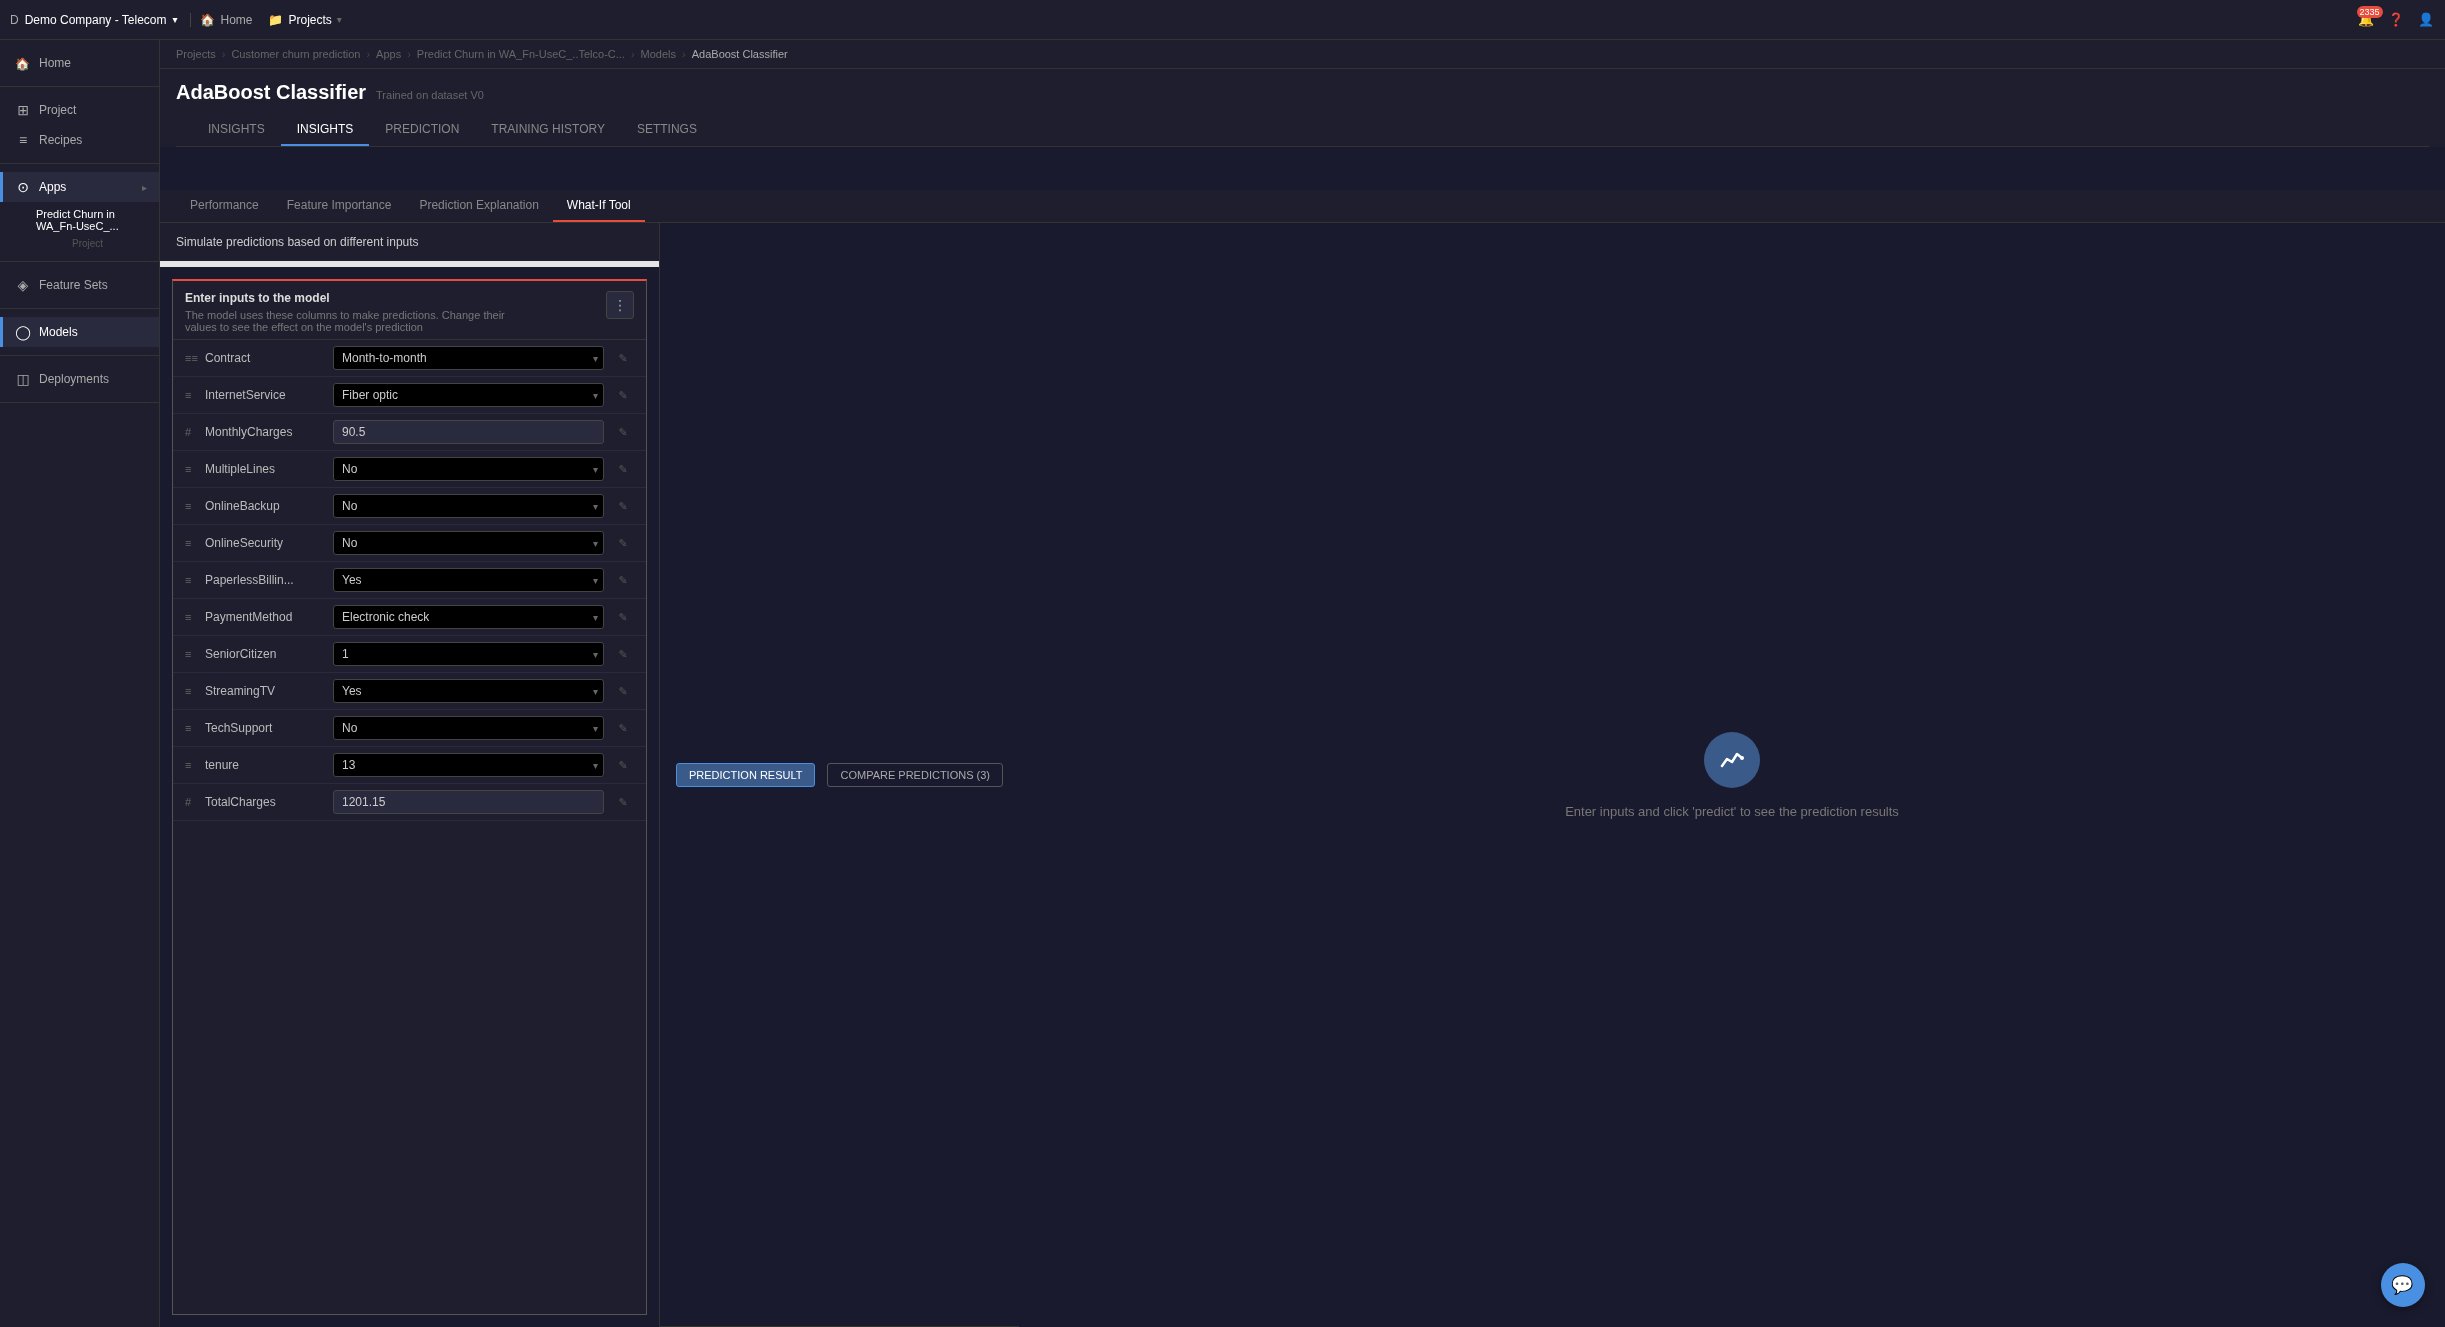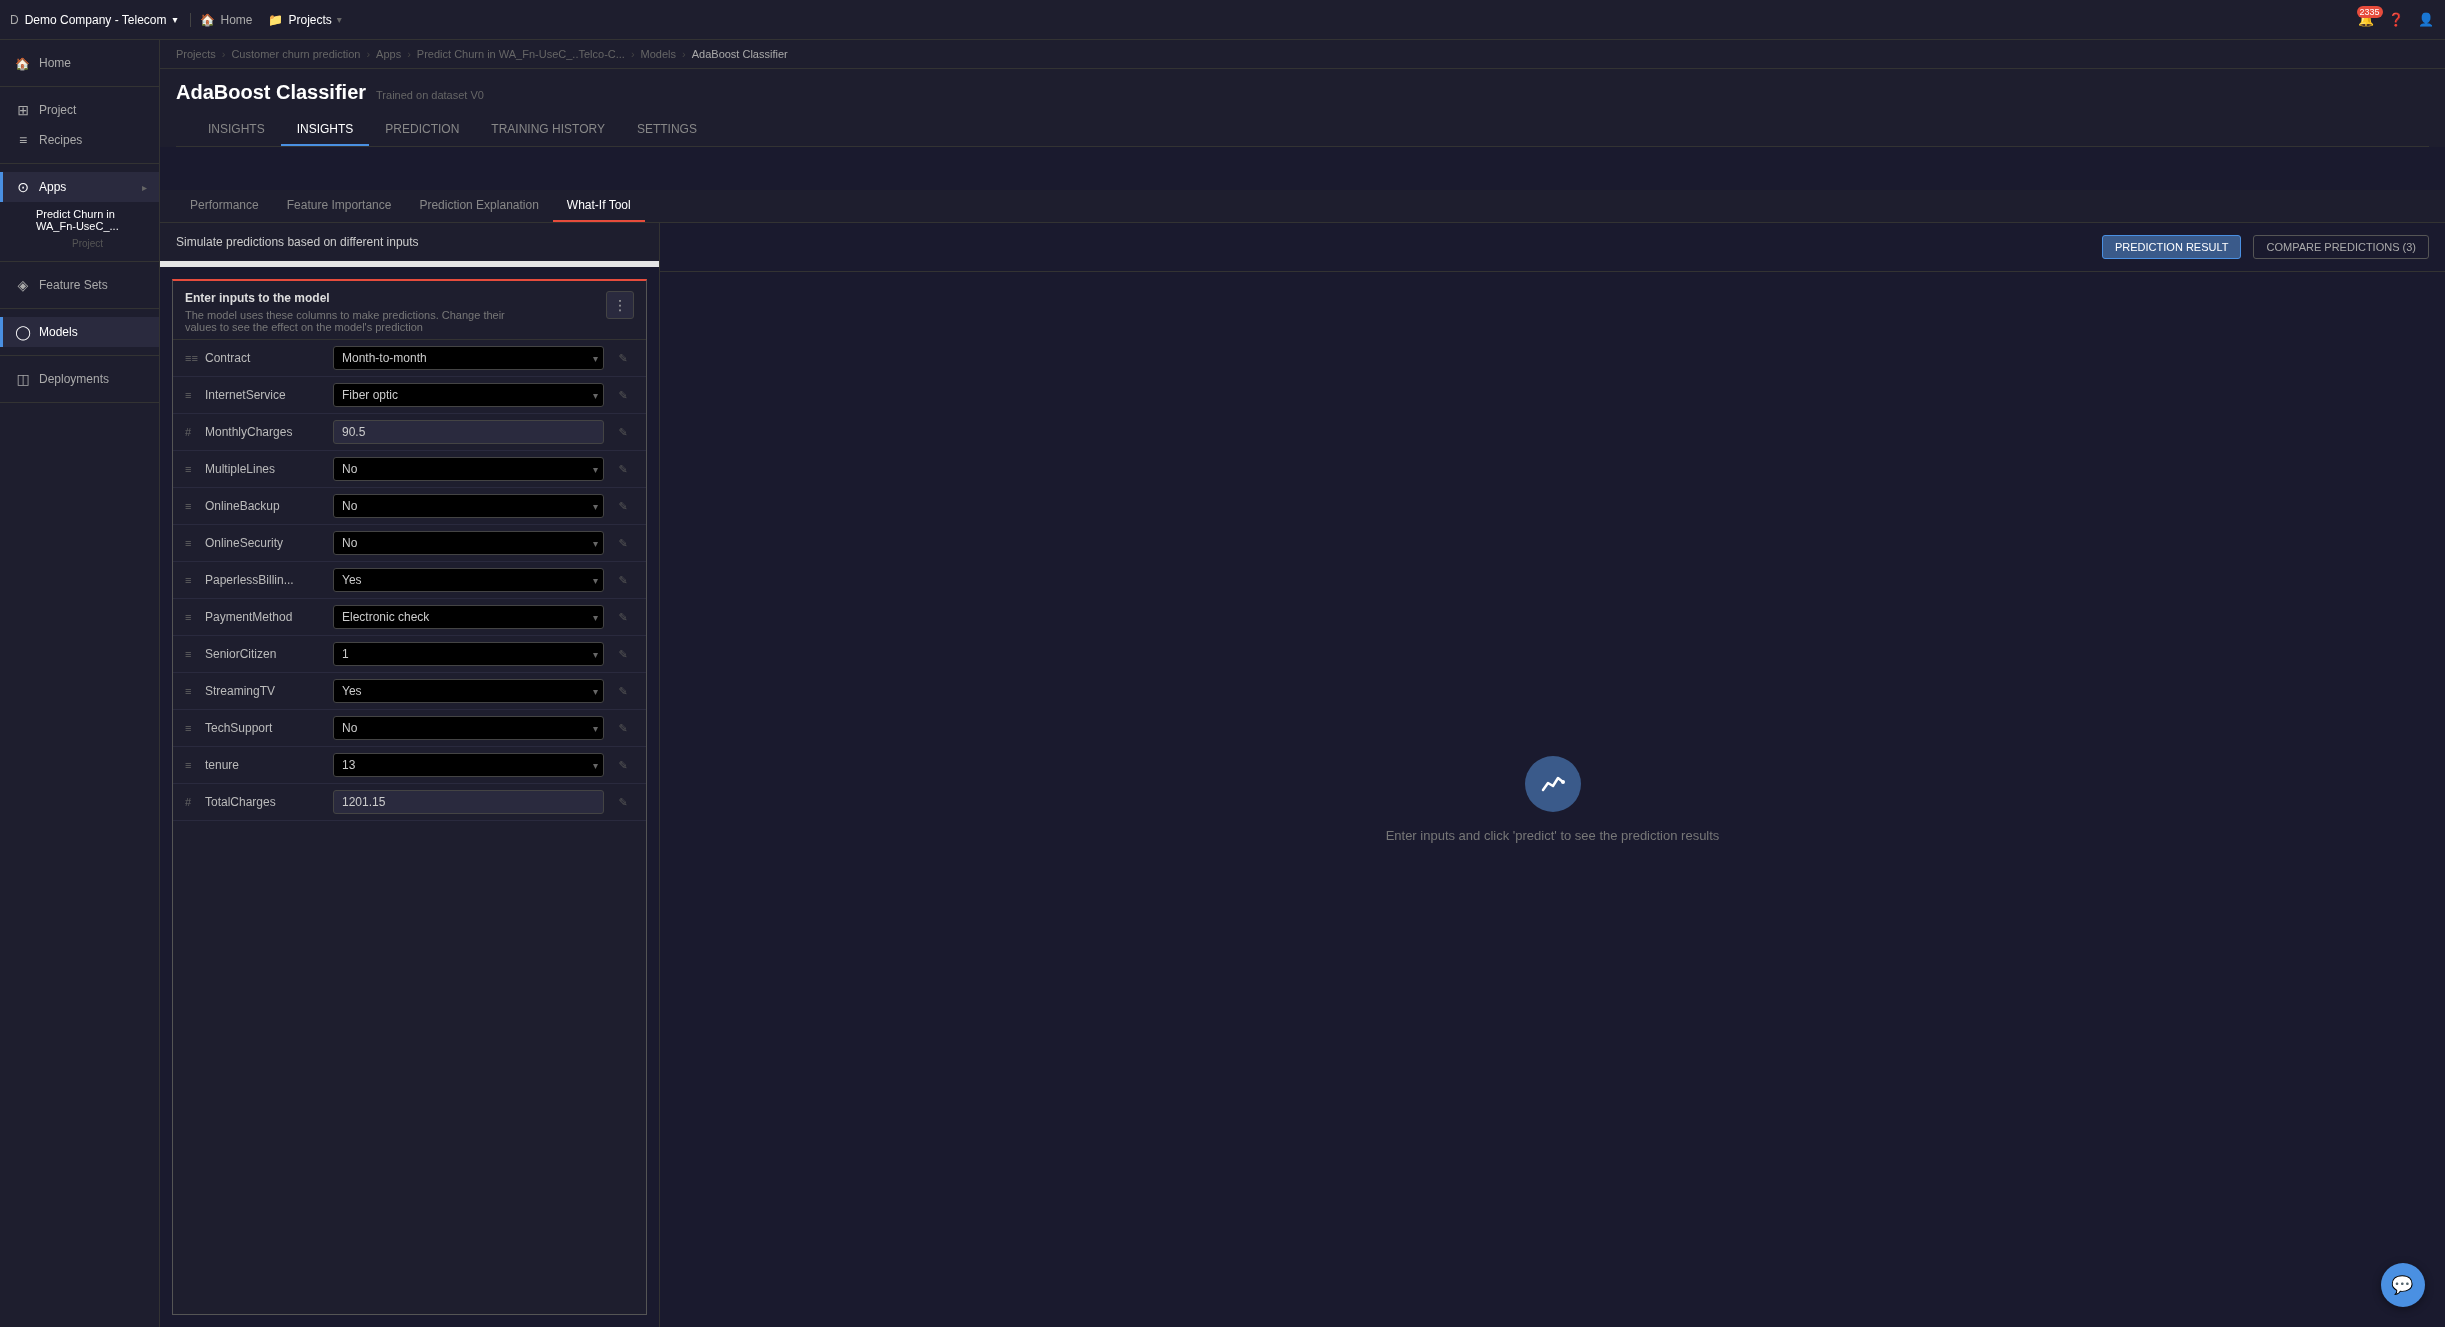--- a/index.html
+++ b/index.html
@@ -318,21 +318,21 @@
       color: #555;
       font-size: 11px;
       cursor: pointer;
       flex-shrink: 0;
     }
 
     
     .right-panel {
       flex: 1;
       display: flex;
-      flex-direction: column;
+      flex-direction: row;
       overflow: hidden;
       justify-content: flex-end;
     }
     .right-panel-header {
       display: flex;
       align-items: center;
       justify-content: flex-end;
       padding: 12px 16px;
       border-bottom: 1px solid #333;
       gap: 12px;

